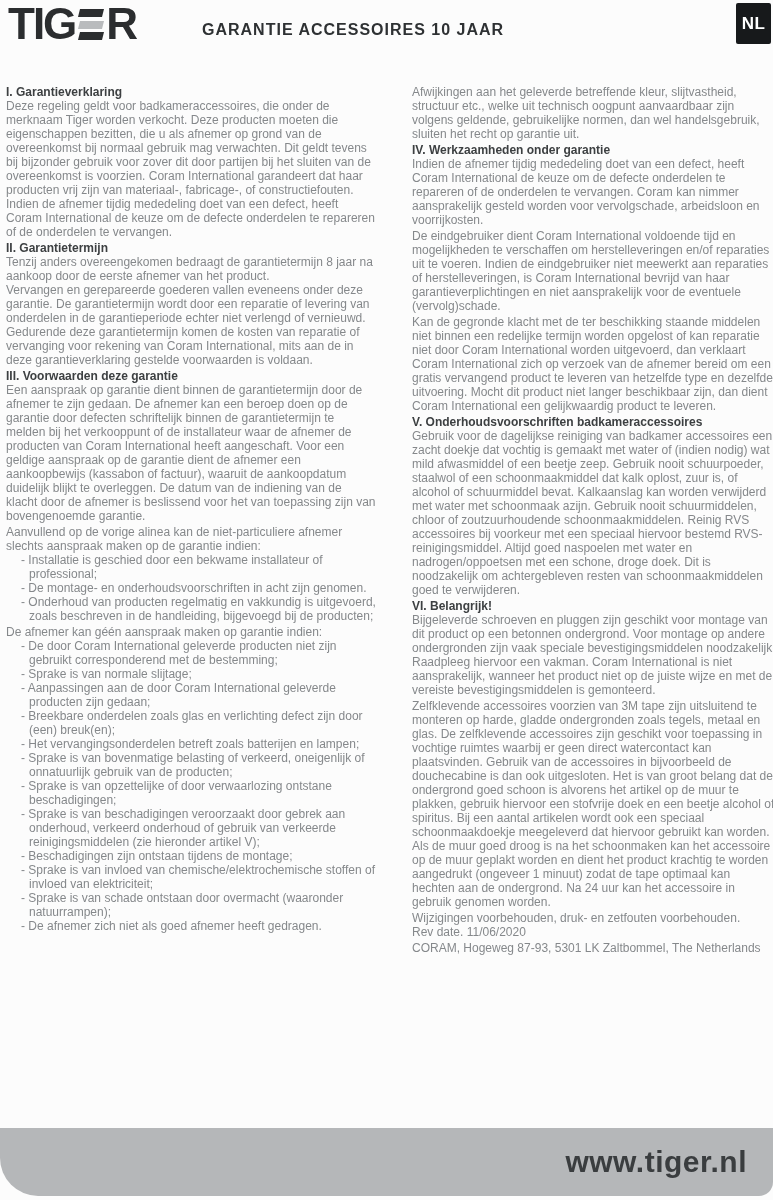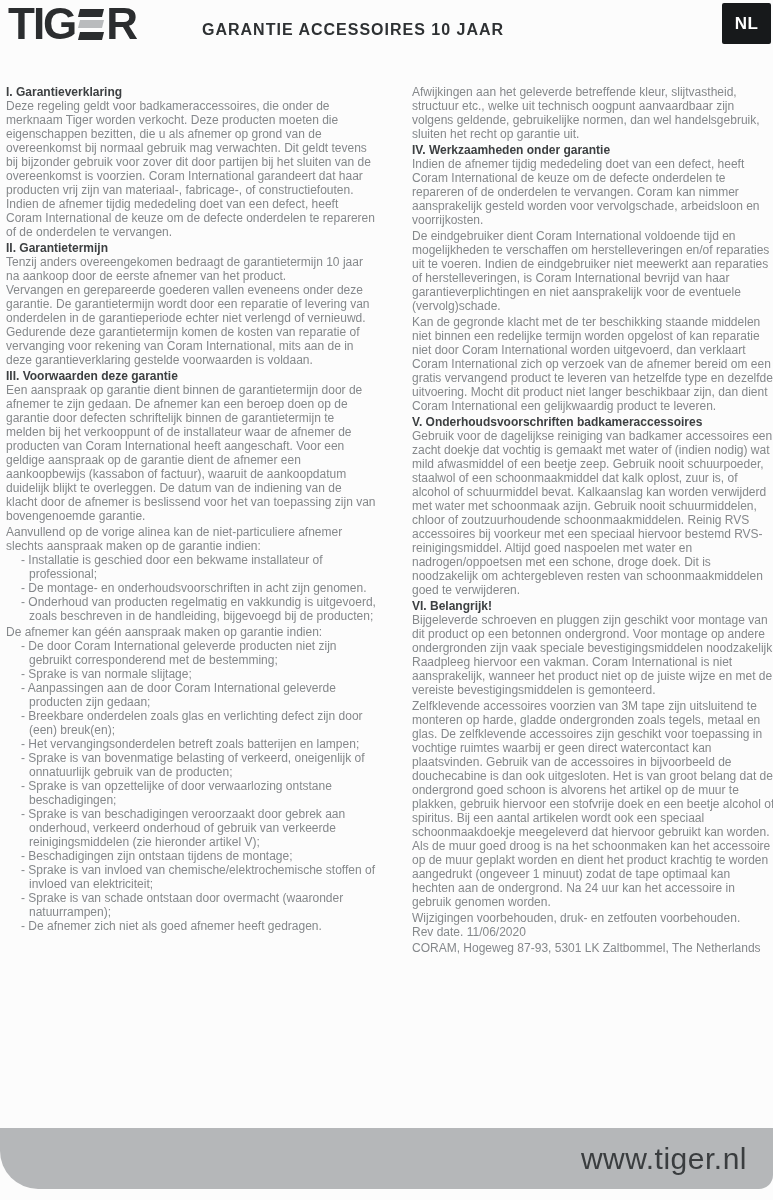--- a/index.html
+++ b/index.html
@@ -2,48 +2,48 @@
 <html><head>
 <meta charset="utf-8">
 <style>
   html,body{margin:0;padding:0;background:#e9e9e9;}
   .page{
     position:relative;width:773px;height:1200px;margin:0 auto;
     background:#fcfcfc;overflow:hidden;
     font-family:"Liberation Sans",sans-serif;
   }
   
-  .logo{position:absolute;left:8px;top:7px;display:flex;align-items:center;color:#2b2d2f;}
+  .logo{position:absolute;left:8px;top:7px;display:flex;align-items:flex-end;color:#2b2d2f;}
   .logo .txt{font-size:44px;font-weight:bold;line-height:33px;letter-spacing:-2px;}
   .logo .txt.after{margin-left:3px;}
   .ebars{width:24px;height:31px;margin:1px 0 0 4px;display:flex;flex-direction:column;justify-content:space-between;}
   .ebars .bar{height:8px;background:#2b2d2f;transform:skewX(-14deg);}
   .ebars .bar.mid{background:#b9bbbd;}
   .title{
     position:absolute;left:202px;top:21px;
     font-size:16px;font-weight:bold;letter-spacing:1px;color:#2e3133;white-space:nowrap;
   }
   .badge{
-    position:absolute;right:2px;top:3px;width:49px;height:41px;
+    position:absolute;right:2px;top:3px;width:35px;height:41px;
     background:#17191b;color:#ffffff;border-radius:2px;
     display:flex;align-items:center;justify-content:center;
     font-size:17px;font-weight:bold;letter-spacing:.5px;
   }
   
   .col{position:absolute;top:85px;font-size:12px;line-height:14px;color:#85888b;text-align:left;}
   .col.left{left:6px;width:370px;}
   .col.right{left:412px;width:364px;}
   .col .h{font-weight:bold;color:#3d4042;}
   .col .gap{margin-top:2px;}
   .col .li{padding-left:8px;text-indent:-8px;margin-left:15px;}
   .col .li::before{content:"- ";}
   
   .footer{
-    position:absolute;left:0;top:1128px;width:773px;height:61px;
-    background:#b5b7b9;border-radius:0 0 14px 38px;
+    position:absolute;left:0;top:1128px;width:773px;height:68px;
+    background:#b5b7b9;border-radius:0 0 14px 38px;font-weight:bold;
   }
   .footer .url{
     position:absolute;right:26px;top:50%;transform:translateY(-50%);
     font-size:30px;color:#3a3d3f;letter-spacing:.5px;
   }
 </style>
 </head>
 <body>
 
 <div class="page">
@@ -59,21 +59,21 @@
   </div>
 
   <div class="title">GARANTIE ACCESSOIRES 10 JAAR</div>
 
   <div class="badge">NL</div>
 
   <div class="col left">
       <div class="h">I. Garantieverklaring</div>
       <div class="p">Deze regeling geldt voor badkameraccessoires, die onder de merknaam Tiger worden verkocht. Deze producten moeten die eigenschappen bezitten, die u als afnemer op grond van de overeenkomst bij normaal gebruik mag verwachten. Dit geldt tevens bij bijzonder gebruik voor zover dit door partijen bij het sluiten van de overeenkomst is voorzien. Coram International garandeert dat haar producten vrij zijn van materiaal-, fabricage-, of constructiefouten. Indien de afnemer tijdig mededeling doet van een defect, heeft Coram International de keuze om de defecte onderdelen te repareren of de onderdelen te vervangen.</div>
       <div class="h gap">II. Garantietermijn</div>
-      <div class="p">Tenzij anders overeengekomen bedraagt de garantietermijn 10 jaar na aankoop door de eerste afnemer van het product.</div>
+      <div class="p">Tenzij anders overeengekomen bedraagt de garantietermijn 8 jaar na aankoop door de eerste afnemer van het product.</div>
       <div class="p">Vervangen en gerepareerde goederen vallen eveneens onder deze garantie. De garantietermijn wordt door een reparatie of levering van onderdelen in de garantieperiode echter niet verlengd of vernieuwd.</div>
       <div class="p">Gedurende deze garantietermijn komen de kosten van reparatie of vervanging voor rekening van Coram International, mits aan de in deze garantieverklaring gestelde voorwaarden is voldaan.</div>
       <div class="h gap">III. Voorwaarden deze garantie</div>
       <div class="p">Een aanspraak op garantie dient binnen de garantietermijn door de afnemer te zijn gedaan. De afnemer kan een beroep doen op de garantie door defecten schriftelijk binnen de garantietermijn te melden bij het verkooppunt of de installateur waar de afnemer de producten van Coram International heeft aangeschaft. Voor een geldige aanspraak op de garantie dient de afnemer een aankoopbewijs (kassabon of factuur), waaruit de aankoopdatum duidelijk blijkt te overleggen. De datum van de indiening van de klacht door de afnemer is beslissend voor het van toepassing zijn van bovengenoemde garantie.</div>
       <div class="p gap">Aanvullend op de vorige alinea kan de niet-particuliere afnemer slechts aanspraak maken op de garantie indien:</div>
       <div class="li">Installatie is geschied door een bekwame installateur of professional;</div>
       <div class="li">De montage- en onderhoudsvoorschriften in acht zijn genomen.</div>
       <div class="li">Onderhoud van producten regelmatig en vakkundig is uitgevoerd, zoals beschreven in de handleiding, bijgevoegd bij de producten;</div>
       <div class="p gap">De afnemer kan géén aanspraak maken op garantie indien:</div>
       <div class="li">De door Coram International geleverde producten niet zijn gebruikt corresponderend met de bestemming;</div>

